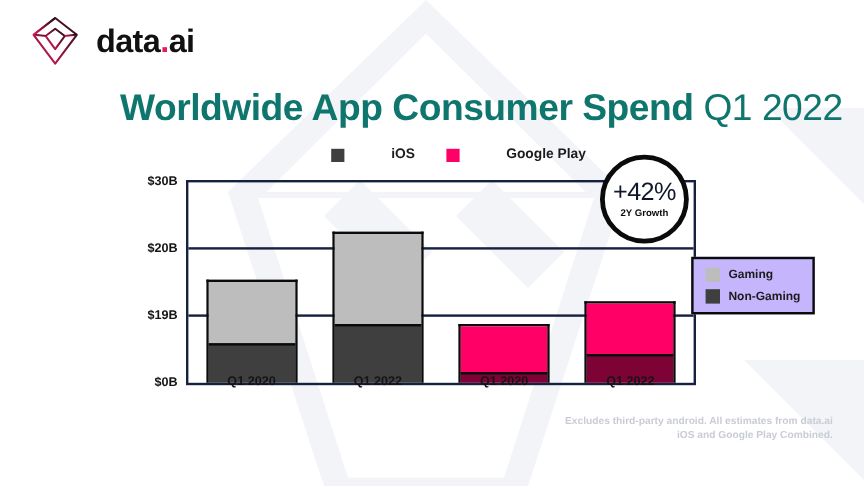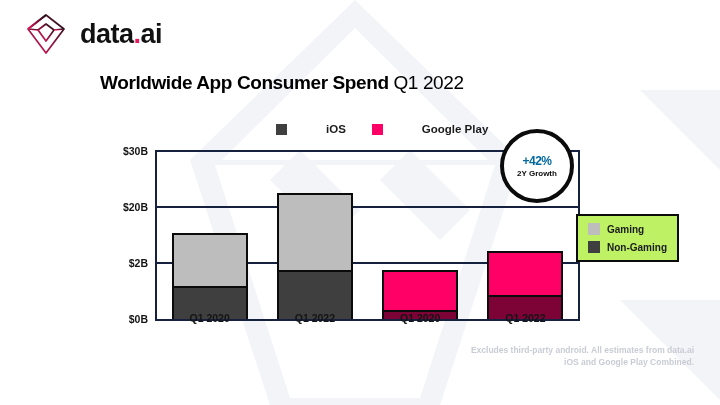--- a/index.html
+++ b/index.html
@@ -17,39 +17,39 @@
 
   
   .logo{position:absolute;left:22px;top:10px;display:flex;align-items:center;gap:10px;}
   .logo-mark{width:48px;height:48px;}
   .logo-text{font-size:27px;font-weight:700;color:#111;letter-spacing:-0.5px;}
   .logo-text .dot{color:#E8195F;}
 
   
   .title{
     position:absolute;left:100px;top:72px;
-    font-size:19px;color:#000000;white-space:nowrap;letter-spacing:-0.4px;
+    font-size:31px;color:#0f766e;white-space:nowrap;letter-spacing:-0.4px;
   }
   .title .strong{font-weight:700;}
   .title .light{font-weight:400;}
 
   
   .legend-top{position:absolute;left:276px;top:123px;display:flex;align-items:center;gap:26px;}
   .lg-item{display:flex;align-items:center;gap:7px;}
   .lg-sw{width:11px;height:11px;display:block;}
   .lg-lbl{font-size:11.5px;font-weight:700;color:#1b1b1b;padding-left:32px;}
 
   
   .badge{
     position:absolute;left:500px;top:129px;width:66px;height:66px;border-radius:50%;
     background:#fff;border:4px solid #0b0b0b;
     display:flex;flex-direction:column;align-items:center;justify-content:center;
     z-index:6;
   }
-  .badge-main{font-size:12px;font-weight:700;color:#0369a1;line-height:1;letter-spacing:-0.5px;}
+  .badge-main{font-size:21px;font-weight:400;color:#0f172a;line-height:1;letter-spacing:-0.5px;}
   .badge-sub{font-size:8px;font-weight:700;color:#0b0b0b;line-height:1;margin-top:3px;}
 
   
   .plot{position:absolute;left:155px;top:150px;width:425px;height:171px;
         border:2px solid #16213f;box-sizing:border-box;background:transparent;z-index:2;}
   .grid{position:absolute;left:0;right:0;height:2px;background:#16213f;}
 
   .ylabels{position:absolute;left:100px;top:143px;width:48px;height:185px;}
   .ylab{position:absolute;right:0;font-size:10.5px;font-weight:700;color:#141414;white-space:nowrap;}
 
@@ -60,21 +60,21 @@
        border:2px solid #0b0b0b;border-bottom:none;box-sizing:content-box;}
   .seg{width:100%;box-sizing:border-box;}
   .seg.lower{border-top:2px solid #0b0b0b;}
 
   .xlabels{position:absolute;left:157px;top:312px;width:421px;display:flex;z-index:4;}
   .xlab{flex:1;text-align:center;font-size:10.5px;font-weight:700;color:#141414;}
 
   
   .legend-side{
     position:absolute;left:576px;top:214px;
-    border:2px solid #0b0b0b;background:#bef264;
+    border:2px solid #0b0b0b;background:#c4b5fd;
     padding:7px 10px;display:flex;flex-direction:column;gap:6px;z-index:5;
   }
   .ls-item{display:flex;align-items:center;gap:7px;}
   .ls-sw{width:12px;height:12px;display:block;}
   .ls-lbl{font-size:10px;font-weight:700;color:#1b1b1b;white-space:nowrap;}
 
   
   .footnote{position:absolute;right:26px;top:344px;text-align:right;z-index:5;}
   .fn{font-size:8.5px;color:#c9ccd4;line-height:1.45;font-weight:700;}
 </style>
@@ -145,21 +145,21 @@
   </div>
 
   <div class="badge">
     <span class="badge-main">+42%</span>
     <span class="badge-sub">2Y Growth</span>
   </div>
 
   <div class="ylabels">
     <span class="ylab" style="top:2px">$30B</span>
     <span class="ylab" style="top:58px">$20B</span>
-    <span class="ylab" style="top:114px">$2B</span>
+    <span class="ylab" style="top:114px">$19B</span>
     <span class="ylab" style="top:170px">$0B</span>
   </div>
 
   <div class="plot">
     <span class="grid" style="top:54px"></span>
     <span class="grid" style="top:110px"></span>
   </div>
 
   <div class="bars">
     <div class="bcol">

